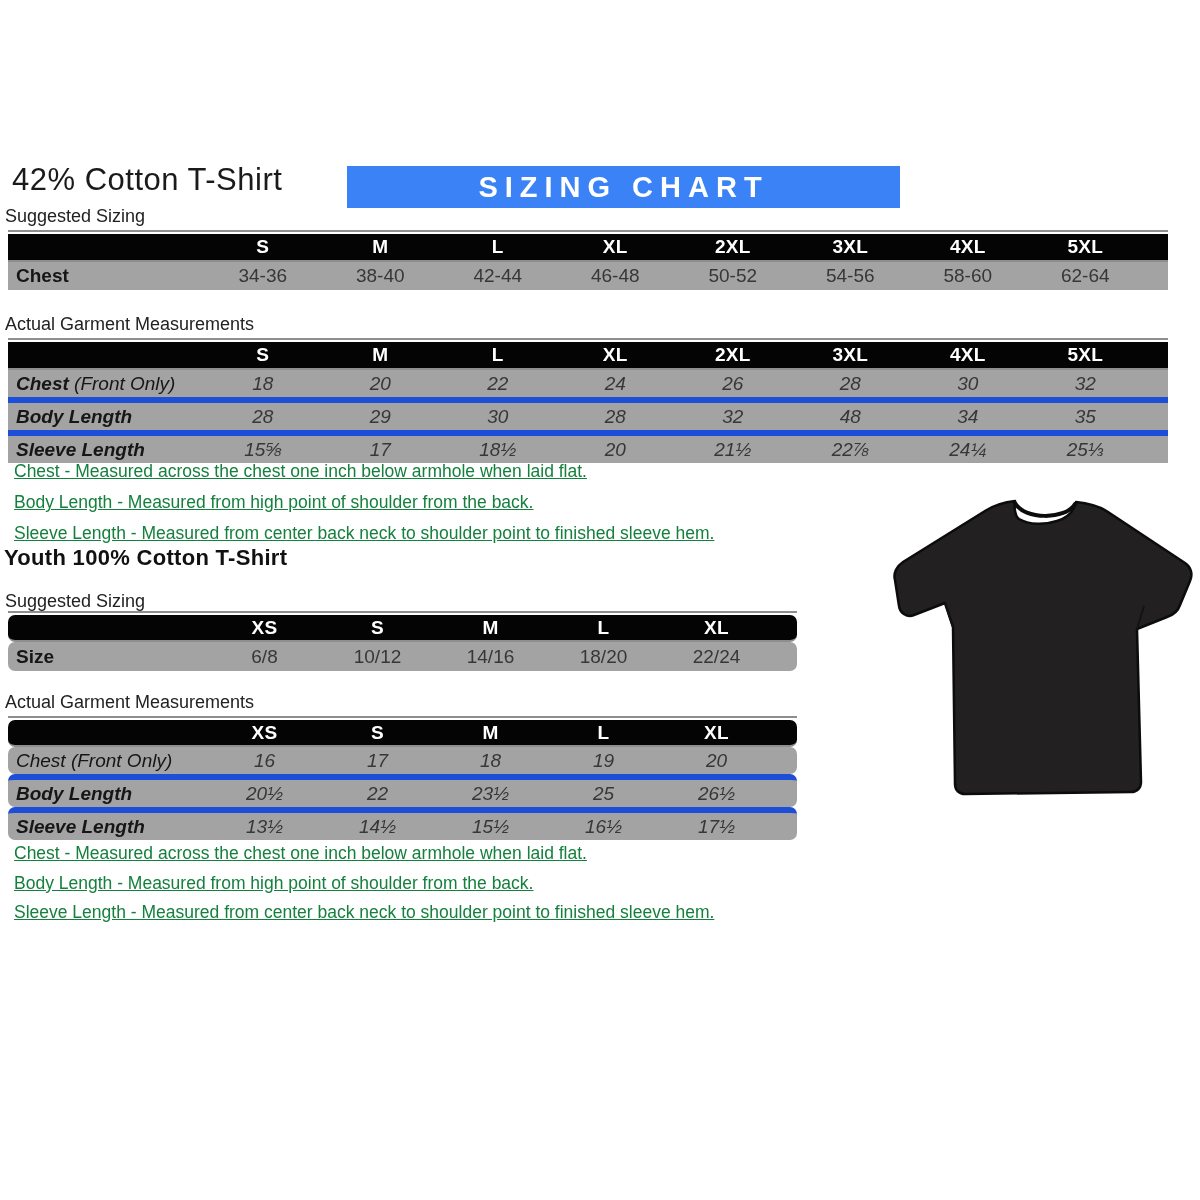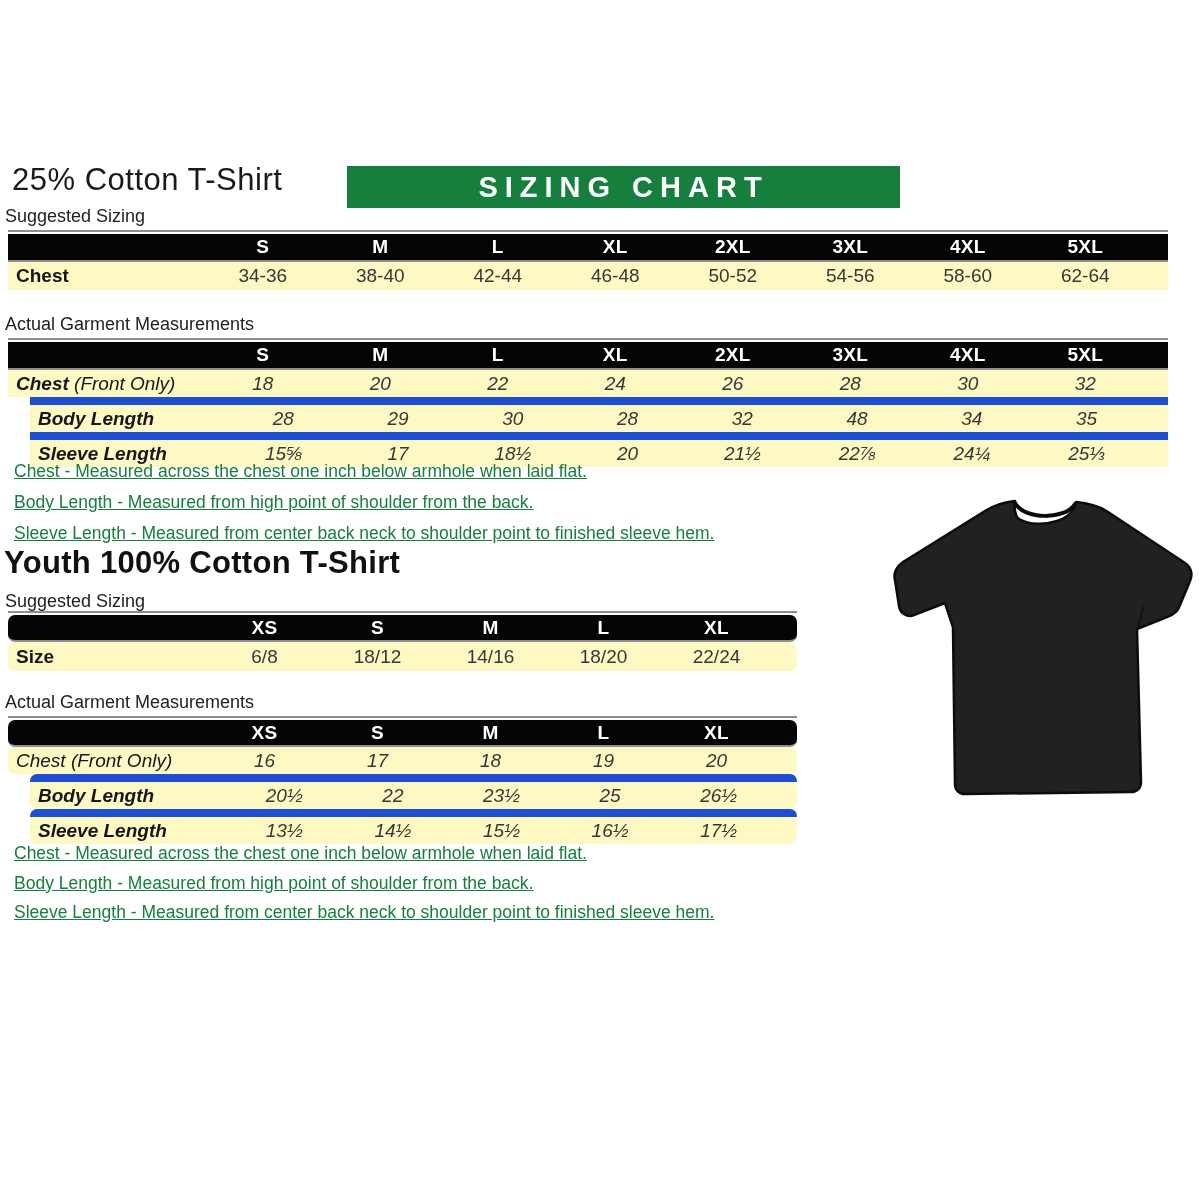--- a/index.html
+++ b/index.html
@@ -4,54 +4,54 @@
 <style>
   html,body{margin:0;padding:0;background:#fff;}
   body{
     width:1200px;height:1200px;position:relative;overflow:hidden;
     font-family:"Liberation Sans", sans-serif;color:#1c1c1c;
     -webkit-font-smoothing:antialiased;
   }
   .abs{position:absolute;}
   .page-title{left:12px;top:162px;font-size:31px;font-weight:400;color:#1a1a1a;letter-spacing:.5px;}
   .banner{
-    left:347px;top:166px;width:553px;height:42px;background:#15803d;
+    left:347px;top:166px;width:553px;height:42px;background:#3b82f6;
     display:flex;align-items:center;justify-content:center;
     color:#fff;font-size:29px;font-weight:700;letter-spacing:7px;
   }
   .section-label{font-size:18px;color:#222;}
-  .youth-title{left:4px;top:545px;font-size:31px;font-weight:700;color:#111;letter-spacing:.3px;}
+  .youth-title{left:4px;top:545px;font-size:22px;font-weight:700;color:#111;letter-spacing:.3px;}
 
   .tbl{border-top:2px solid #8e8e8e;}
   .tbl .hdr{
     margin-top:2px;background:#040404;color:#fff;
     display:grid;align-items:center;border-bottom:2px solid #8e8e8e;
   }
   .tbl .hdr > div{text-align:center;font-weight:700;font-size:19px;letter-spacing:.3px;}
-  .tbl .row{display:grid;align-items:center;background:#fef9c3;}
-  .tbl .row + .row{border-top:8px solid #1d4ed8;margin-left:22px;}
+  .tbl .row{display:grid;align-items:center;background:#a3a3a3;}
+  .tbl .row + .row{border-top:6px solid #1d4ed8;}
   .tbl .lbl{padding-left:8px;font-size:19px;color:#161616;white-space:nowrap;}
   .tbl .lbl b{font-weight:700;}
   .tbl .val{text-align:center;font-size:19px;color:#373737;}
 
   .cols-adult{grid-template-columns:196px repeat(8,1fr);padding-right:24px;}
   .cols-youth{grid-template-columns:200px repeat(5,1fr);padding-right:24px;border-radius:7px;}
   .h26{height:26px;} .h25{height:25px;} .h28{height:28px;} .h27{height:27px;font-style:italic;} .h29{height:29px;}
 
   .notes{font-size:17.5px;color:#15803d;text-decoration:underline;}
   .notes div{white-space:nowrap;}
   .notes-a{left:14px;top:456px;line-height:31px;}
   .notes-b{left:14px;top:839px;line-height:29.5px;}
 
   .tshirt-wrap{left:878px;top:460px;width:322px;height:342px;}
 </style>
 </head>
 <body>
 
-<div class="abs page-title">25% Cotton T-Shirt</div>
+<div class="abs page-title">42% Cotton T-Shirt</div>
 <div class="abs banner">
   <span>SIZING CHART</span>
 </div>
 
 <div class="abs section-label" style="left:5px;top:206px;">Suggested Sizing</div>
 
 <div class="abs tbl" style="left:8px;top:230px;width:1160px;">
   <div class="hdr cols-adult h26">
     <div></div>
     <div>S</div>
@@ -140,21 +140,21 @@
     <div></div>
     <div>XS</div>
     <div>S</div>
     <div>M</div>
     <div>L</div>
     <div>XL</div>
   </div>
   <div class="row cols-youth h29">
     <div class="lbl"><b>Size</b><span></span></div>
     <div class="val">6/8</div>
-    <div class="val">18/12</div>
+    <div class="val">10/12</div>
     <div class="val">14/16</div>
     <div class="val">18/20</div>
     <div class="val">22/24</div>
   </div>
 </div>
 
 <div class="abs section-label" style="left:5px;top:692px;">Actual Garment Measurements</div>
 
 <div class="abs tbl" style="left:8px;top:716px;width:789px;">
   <div class="hdr cols-youth h25">

